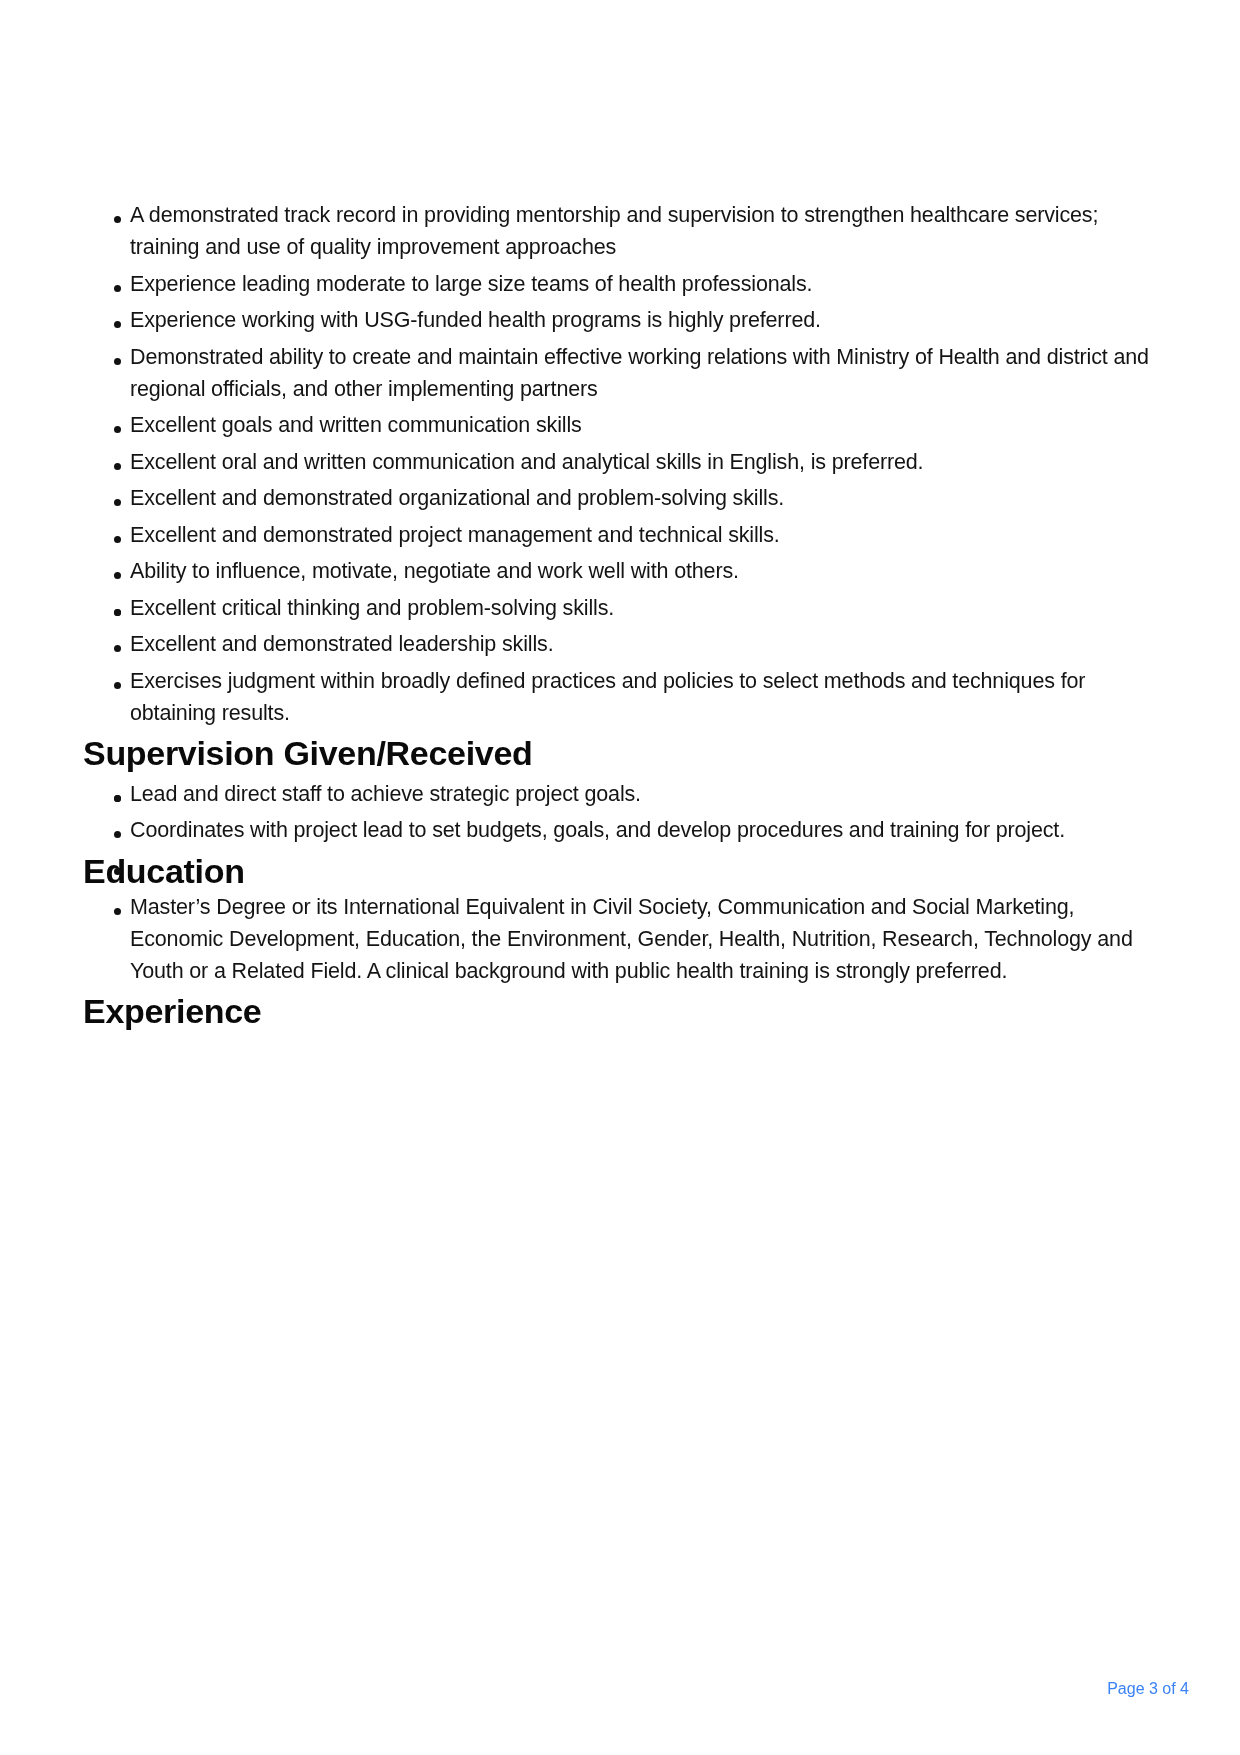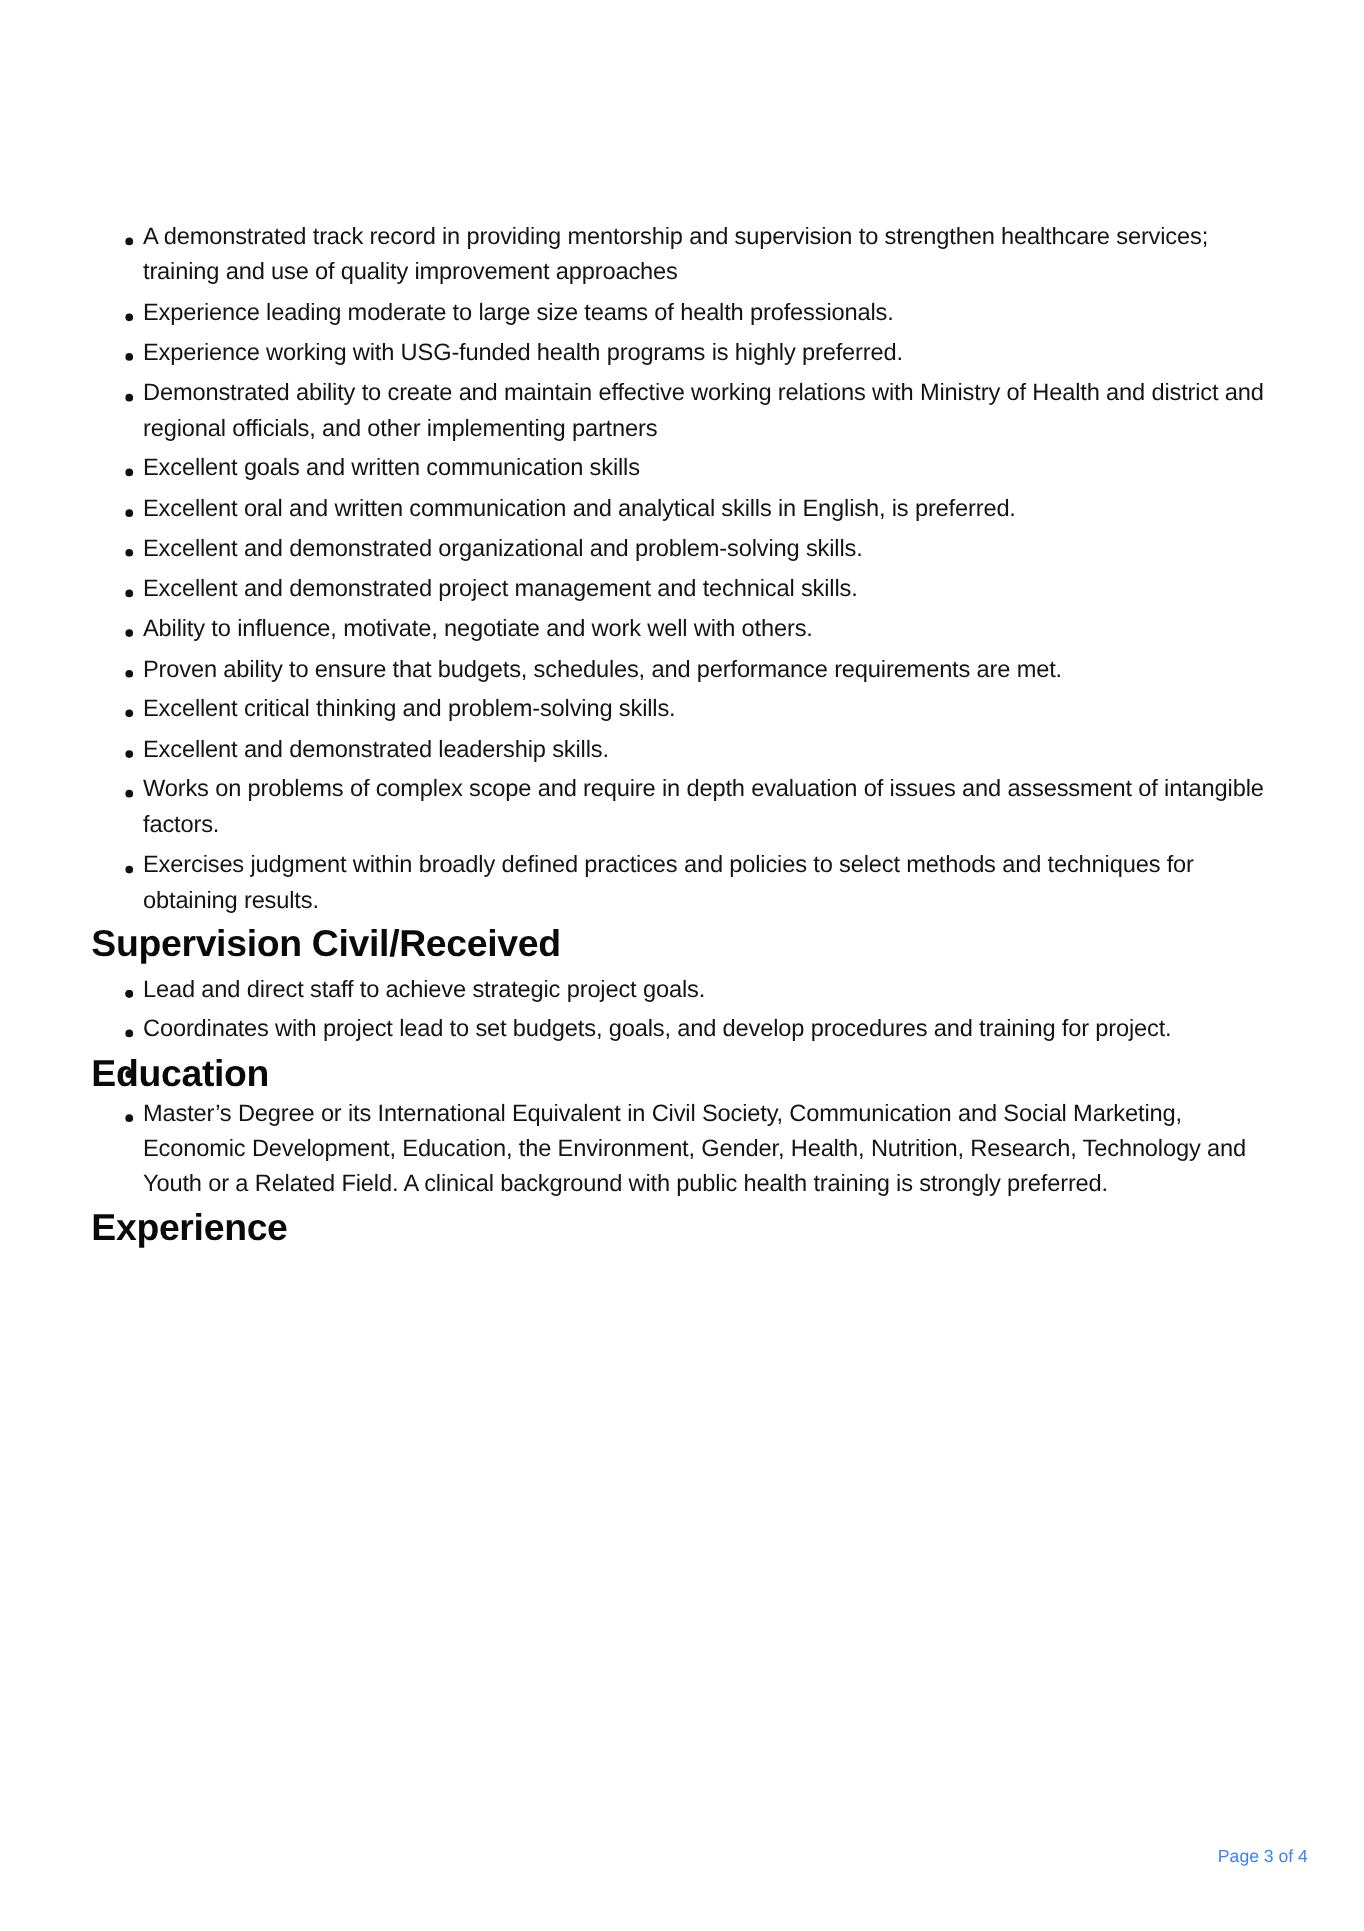--- a/index.html
+++ b/index.html
@@ -80,31 +80,30 @@
     <ul class="bullets sec1">
       <li><span class="dot"></span><span>A demonstrated track record in providing mentorship and supervision to strengthen healthcare services; training and use of quality improvement approaches</span></li>
       <li><span class="dot"></span><span>Experience leading moderate to large size teams of health professionals.</span></li>
       <li><span class="dot"></span><span>Experience working with USG-funded health programs is highly preferred.</span></li>
       <li><span class="dot"></span><span>Demonstrated ability to create and maintain effective working relations with Ministry of Health and district and regional officials, and other implementing partners</span></li>
       <li><span class="dot"></span><span>Excellent goals and written communication skills</span></li>
       <li><span class="dot"></span><span>Excellent oral and written communication and analytical skills in English, is preferred.</span></li>
       <li><span class="dot"></span><span>Excellent and demonstrated organizational and problem-solving skills.</span></li>
       <li><span class="dot"></span><span>Excellent and demonstrated project management and technical skills.</span></li>
       <li><span class="dot"></span><span>Ability to influence, motivate, negotiate and work well with others.</span></li>
-      <li><span class="dot"></span><span>Proven ability to ensure that budgets, schedules, and performance requirements are met.</span></li>
+      <li><span class="dot"></span></li>
       <li><span class="dot"></span><span>Excellent critical thinking and problem-solving skills.</span></li>
       <li><span class="dot"></span><span>Excellent and demonstrated leadership skills.</span></li>
     </ul>
 
     <ul class="bullets">
-      <li><span class="dot"></span><span>Works on problems of complex scope and require in depth evaluation of issues and assessment of intangible factors.</span></li>
       <li><span class="dot"></span><span>Exercises judgment within broadly defined practices and policies to select methods and techniques for obtaining results.</span></li>
     </ul>
 
-    <h2 class="section-heading h-supervision">Supervision Civil/Received</h2>
+    <h2 class="section-heading h-supervision">Supervision Given/Received</h2>
     <ul class="bullets">
       <li><span class="dot"></span></li>
       <li><span class="dot"></span><span>Lead and direct staff to achieve strategic project goals.</span></li>
       <li><span class="dot"></span><span>Coordinates with project lead to set budgets, goals, and develop procedures and training for project.</span></li>
       <li><span class="dot"></span></li>
     </ul>
 
     <h2 class="section-heading h-education">Education</h2>
     <ul class="bullets">
       <li><span class="dot"></span><span>Master’s Degree or its International Equivalent in Civil Society, Communication and Social Marketing, Economic Development, Education, the Environment, Gender, Health, Nutrition, Research, Technology and Youth or a Related Field.  A clinical background with public health training is strongly preferred.</span></li>

